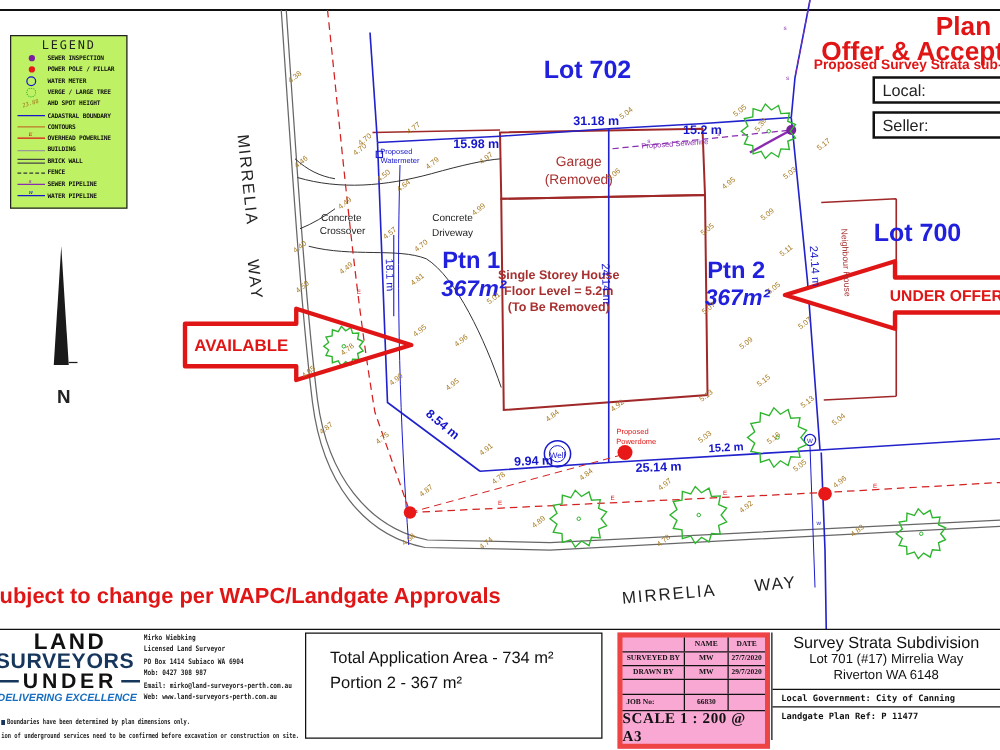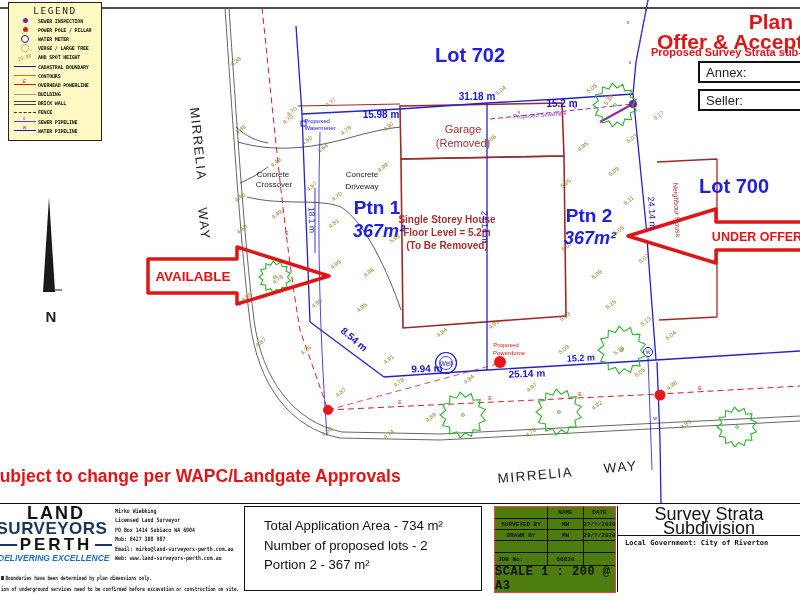--- a/index.html
+++ b/index.html
@@ -1,21 +1,21 @@
 <!DOCTYPE html>
 <html><head>
 <meta charset="utf-8">
 <style>
   html,body{width:800px;height:600px;margin:0;overflow:hidden;background:#fff;
     font-family:"Liberation Sans",sans-serif;}
   #plan{position:absolute;left:0;top:0;}
 
   
-  #legend{position:absolute;left:8px;top:2px;width:92px;height:137px;border:1.3px solid #222;
-    background:#fef9c3;z-index:6;}
+  #legend{position:absolute;left:8px;top:28px;width:92px;height:137px;border:1.3px solid #222;
+    background:#bef264;z-index:6;}
   #legend-title{text-align:center;font-size:9.5px;letter-spacing:1.5px;margin-top:2px;color:#222;
     font-family:"DejaVu Sans Mono",monospace;}
   .lg-row{display:flex;align-items:center;height:9.2px;padding-left:3px;}
   .lg-sym{width:26px;display:flex;justify-content:center;align-items:center;flex:none;}
   .lg-label{font-size:5px;font-family:"DejaVu Sans Mono",monospace;font-weight:bold;color:#111;
     white-space:nowrap;letter-spacing:-0.2px;}
   .dot{width:5px;height:5px;border-radius:50%;display:block;}
   .ring{width:6px;height:6px;border:1px solid;border-radius:50%;display:block;}
   .spotsym{font-style:italic;color:#a5781e;font-size:4.5px;transform:rotate(-18deg);display:block;
     font-family:"DejaVu Sans Mono",monospace;}
@@ -54,35 +54,35 @@
   #notes{position:absolute;left:1px;top:573px;font-family:"DejaVu Sans Mono",monospace;font-size:5.8px;
     font-weight:bold;color:#222;line-height:10.5px;transform:scaleX(0.75);transform-origin:left top;
     white-space:nowrap;z-index:4;}
   .note-line{display:flex;align-items:center;gap:2px;}
   .note-bullet{width:4px;height:4px;background:#16365c;display:inline-block;flex:none;}
 
   #summary{position:absolute;left:244px;top:506px;width:238px;height:85px;border:1.5px solid #111;
     background:#fff;box-sizing:border-box;padding:9px 0 0 19px;font-size:13.2px;color:#111;
     line-height:19.5px;z-index:4;}
 
-  #stable{position:absolute;left:494px;top:506px;width:122px;border:1px solid #ef4444;background:#4d7c0f;
-    box-sizing:border-box;font-family:Liberation Mono, monospace;color:#111;z-index:4;}
+  #stable{position:absolute;left:494px;top:506px;width:122px;border:4px solid #ef4444;background:#f9a8d4;
+    box-sizing:border-box;font-family:Liberation Serif, serif;color:#111;z-index:4;}
   .st-row{display:flex;border-bottom:1px solid #111;}
   .st-row:last-child{border-bottom:none;}
   .st-c1,.st-c2,.st-c3{font-size:6px;font-weight:bold;display:flex;align-items:center;justify-content:center;
     box-sizing:border-box;}
   .st-c1{width:53px;border-right:1px solid #111;}
   .st-c2{width:36px;border-right:1px solid #111;}
   .st-c3{width:31px;}
   #st-scale{height:26px;display:flex;align-items:center;justify-content:center;font-size:12px;
     letter-spacing:0.5px;font-weight:bold;}
 
   #tblock{position:absolute;left:617px;top:506px;width:183px;height:86px;border-left:1px solid #111;
     box-sizing:border-box;color:#111;z-index:4;}
-  #tb-title{font-size:18px;text-align:center;line-height:14px;margin-top:1px;}
+  #tb-title{font-size:13px;text-align:center;line-height:14px;margin-top:1px;}
   .tb-addr{font-size:10.5px;text-align:center;line-height:13px;}
   .tb-row{border-top:1px solid #111;font-family:"DejaVu Sans Mono",monospace;font-size:7px;font-weight:bold;
     padding:3px 0 2px 7px;white-space:nowrap;transform-origin:left top;}
 </style>
 </head>
 <body>
 
 <svg id="plan" width="800" height="600" viewBox="0 0 800 600" font-family="Liberation Sans, sans-serif">
 
   <line x1="0" y1="8" x2="800" y2="8" stroke="#111" stroke-width="1.5"></line>
@@ -367,53 +367,52 @@
         </span>
         <span class="lg-label">WATER PIPELINE</span>
       </div>
     </div>
 </div>
 
 <div id="annex-title">Plan</div>
 <div id="annex-subtitle">Offer &amp; Acceptance</div>
 <div id="annex-tagline">Proposed Survey Strata sub-division</div>
 <div class="party-box" style="top:61px">
-  <span>Annex:</span>
+  <span>Local:</span>
 </div>
 <div class="party-box" style="top:89px">
   <span>Seller:</span>
 </div>
 
 <div id="approval-note">Subject to change per WAPC/Landgate Approvals</div>
 
 <div id="panel-line"></div>
 
 <div id="logo">
   <div id="logo-land">LAND</div>
   <div id="logo-surveyors">SURVEYORS</div>
   <div id="logo-perth">
     <span class="dash"></span>
-    <span class="word">PERTH</span>
+    <span class="word">UNDER</span>
     <span class="dash"></span>
   </div>
   <div id="logo-tagline">DELIVERING EXCELLENCE</div>
 </div>
 
 <div id="contact">
   <div>Mirko Wiebking</div>
   <div>Licensed Land Surveyor</div>
   <div>PO Box 1414 Subiaco WA 6904</div>
   <div>Mob: 0427 308 987</div>
   <div>Email:  mirko@land-surveyors-perth.com.au</div>
   <div>Web:  www.land-surveyors-perth.com.au</div>
 </div>
 
 <div id="summary">
   <div>Total Application Area - 734 m²</div>
-  <div>Number of proposed lots - 2</div>
   <div>Portion 2 - 367 m²</div>
 </div>
 
 <div id="stable">
   <div class="st-row" style="height:11px">
     <div class="st-c1"></div>
     <div class="st-c2">NAME</div>
     <div class="st-c3">DATE</div>
   </div>
   <div class="st-row" style="height:10px">
@@ -434,21 +433,24 @@
   <div class="st-row" style="height:12px">
     <div class="st-c1" style="justify-content:flex-start;padding-left:3px">JOB No:</div>
     <div class="st-c2">66830</div>
     <div class="st-c3"></div>
   </div>
   <div id="st-scale">SCALE 1 : 200 @ A3</div>
 </div>
 
 <div id="tblock">
   <div id="tb-title">Survey Strata Subdivision</div>
-  <div class="tb-row">Local Government:  City of Riverton</div>
+  <div class="tb-addr">Lot 701 (#17) Mirrelia Way</div>
+  <div class="tb-addr" style="margin-bottom:4px">Riverton WA 6148</div>
+  <div class="tb-row">Local Government:  City of Canning</div>
+  <div class="tb-row">Landgate Plan Ref:  P 11477</div>
 </div>
 
 <div id="notes">
   <div class="note-line">
     <span class="note-bullet"></span>
     <span>Boundaries have been determined by plan dimensions only.</span>
   </div>
   <div class="note-line">
     <span>ion of underground services need to be confirmed before excavation or construction on site.</span>
   </div>

